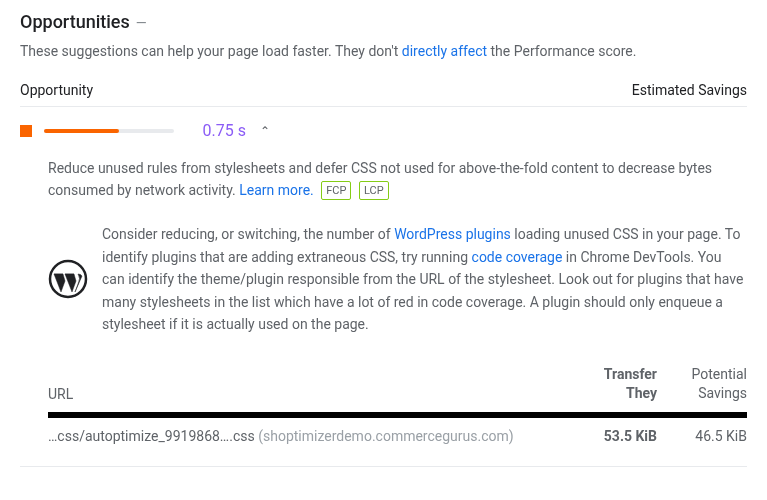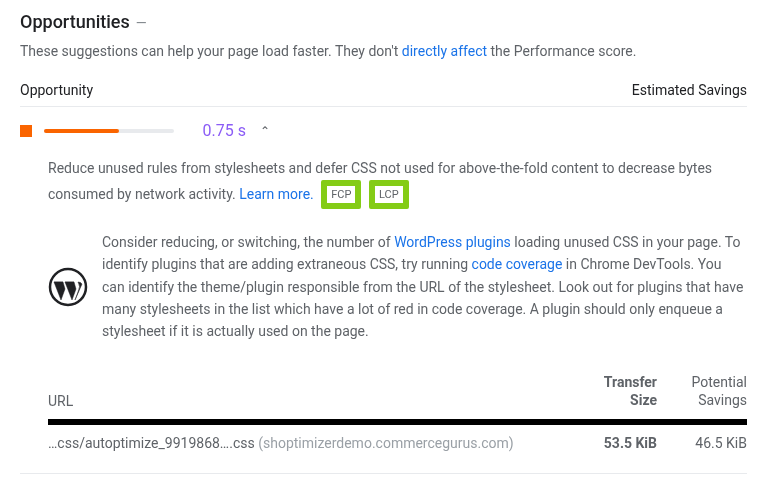--- a/index.html
+++ b/index.html
@@ -75,21 +75,21 @@
     width: 14px;
     text-align: center;
   }
   .audit-desc {
     padding: 4px 0 18px 28px;
     line-height: 1.55;
     color: #5f6368;
   }
   .badge {
     display: inline-block;
-    border: 6px solid #84cc16;
+    border: 1px solid #84cc16;
     border-radius: 2px;
     font-size: 11px;
     padding: 0 4px;
     margin-left: 4px;
     color: #5f6368;
     vertical-align: 1px;
   }
   .stack-row {
     display: flex;
     gap: 14px;
@@ -163,21 +163,21 @@
       <span>Consider reducing, or switching, the number of </span><span class="link">WordPress plugins</span><span> loading unused CSS in your page. To identify plugins that are adding extraneous CSS, try running </span><span class="link">code coverage</span><span> in Chrome DevTools. You can identify the theme/plugin responsible from the URL of the stylesheet. Look out for plugins that have many stylesheets in the list which have a lot of red in code coverage. A plugin should only enqueue a stylesheet if it is actually used on the page.</span>
     </div>
   </div>
 
   <div class="table">
     <div class="theader">
       <div class="trow">
         <div class="c-url">URL</div>
         <div class="c-size twoline">
           <div>Transfer</div>
-          <div>Size</div>
+          <div>They</div>
         </div>
         <div class="c-save twoline">
           <div>Potential</div>
           <div>Savings</div>
         </div>
       </div>
     </div>
     <div class="tbody">
       <div class="trow">
         <div class="c-url">

